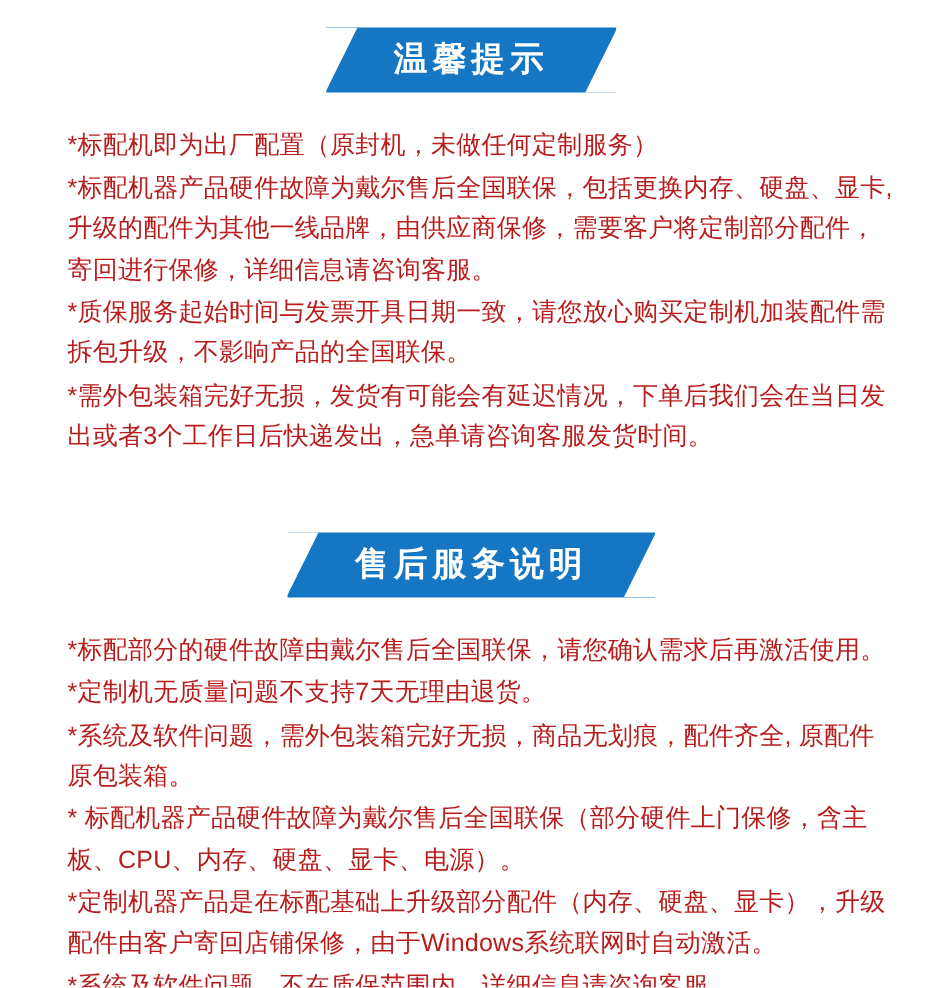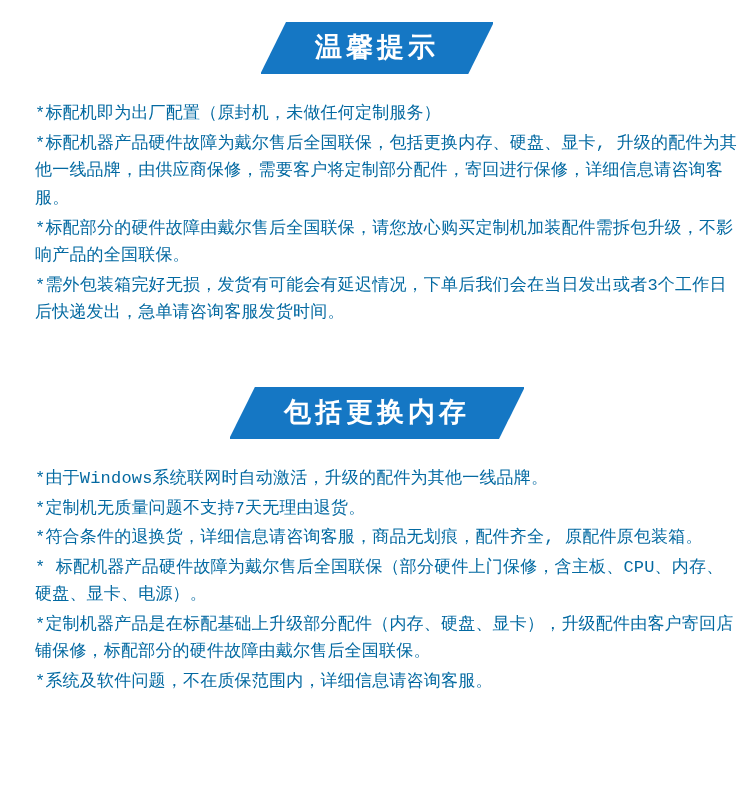--- a/index.html
+++ b/index.html
@@ -12,21 +12,21 @@
     background: #ffffff;
     font-family: "Liberation Sans", "DejaVu Sans", sans-serif;
     color: #1565c0;
     overflow: hidden;
   }
   .page {
     position: relative;
     width: 754px;
     height: 790px;
     box-sizing: border-box;
-    padding: 0 17px;
+    padding: 0 36px;
   }
 
   
   .banner-wrap {
     display: flex;
     justify-content: center;
   }
   .banner {
     position: relative;
     display: inline-block;
@@ -60,54 +60,53 @@
 
   .section-1 { padding-top: 22px; }
   .section-2 { padding-top: 58px; }
 
   
   .lines {
     margin-top: 26px;
     padding-left: 4px;
   }
   .line {
-    font-size: 17px;
+    font-size: 20px;
     line-height: 1.62;
-    color: #0369a1;
+    color: #b91c1c;
     letter-spacing: 0.2px;
     text-indent: 0;
     padding-left: 14px;
     margin-bottom: 2px;
-    font-family: Liberation Mono, monospace;
   }
 </style>
 </head>
 <body>
 
 <div class="page">
 
   <div class="section-1">
     <div class="banner-wrap">
       <div class="banner">温馨提示</div>
     </div>
     <div class="lines">
       <div class="line">*标配机即为出厂配置（原封机，未做任何定制服务）</div>
       <div class="line">*标配机器产品硬件故障为戴尔售后全国联保，包括更换内存、硬盘、显卡, 升级的配件为其他一线品牌，由供应商保修，需要客户将定制部分配件，寄回进行保修，详细信息请咨询客服。</div>
-      <div class="line">*标配部分的硬件故障由戴尔售后全国联保，请您放心购买定制机加装配件需拆包升级，不影响产品的全国联保。</div>
+      <div class="line">*质保服务起始时间与发票开具日期一致，请您放心购买定制机加装配件需拆包升级，不影响产品的全国联保。</div>
       <div class="line">*需外包装箱完好无损，发货有可能会有延迟情况，下单后我们会在当日发出或者3个工作日后快递发出，急单请咨询客服发货时间。</div>
     </div>
   </div>
 
   <div class="section-2">
     <div class="banner-wrap">
-      <div class="banner">包括更换内存</div>
+      <div class="banner">售后服务说明</div>
     </div>
     <div class="lines">
-      <div class="line">*由于Windows系统联网时自动激活，升级的配件为其他一线品牌。</div>
+      <div class="line">*标配部分的硬件故障由戴尔售后全国联保，请您确认需求后再激活使用。</div>
       <div class="line">*定制机无质量问题不支持7天无理由退货。</div>
-      <div class="line">*符合条件的退换货，详细信息请咨询客服，商品无划痕，配件齐全, 原配件原包装箱。</div>
+      <div class="line">*系统及软件问题，需外包装箱完好无损，商品无划痕，配件齐全, 原配件原包装箱。</div>
       <div class="line">* 标配机器产品硬件故障为戴尔售后全国联保（部分硬件上门保修，含主板、CPU、内存、硬盘、显卡、电源）。</div>
-      <div class="line">*定制机器产品是在标配基础上升级部分配件（内存、硬盘、显卡），升级配件由客户寄回店铺保修，标配部分的硬件故障由戴尔售后全国联保。</div>
+      <div class="line">*定制机器产品是在标配基础上升级部分配件（内存、硬盘、显卡），升级配件由客户寄回店铺保修，由于Windows系统联网时自动激活。</div>
       <div class="line">*系统及软件问题，不在质保范围内，详细信息请咨询客服。</div>
     </div>
   </div>
 
 </div>
 
 </body></html>

